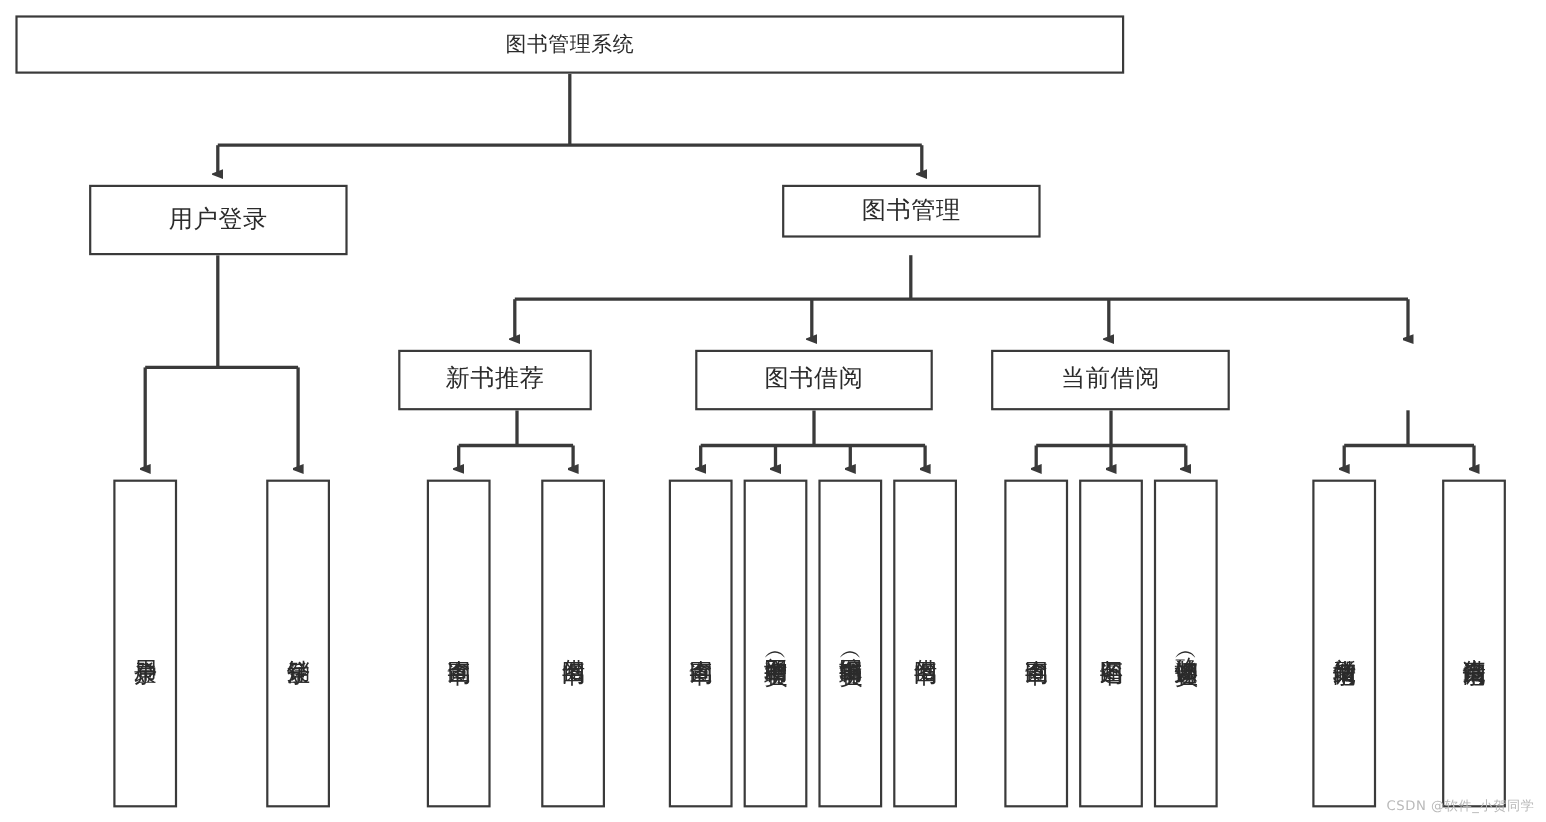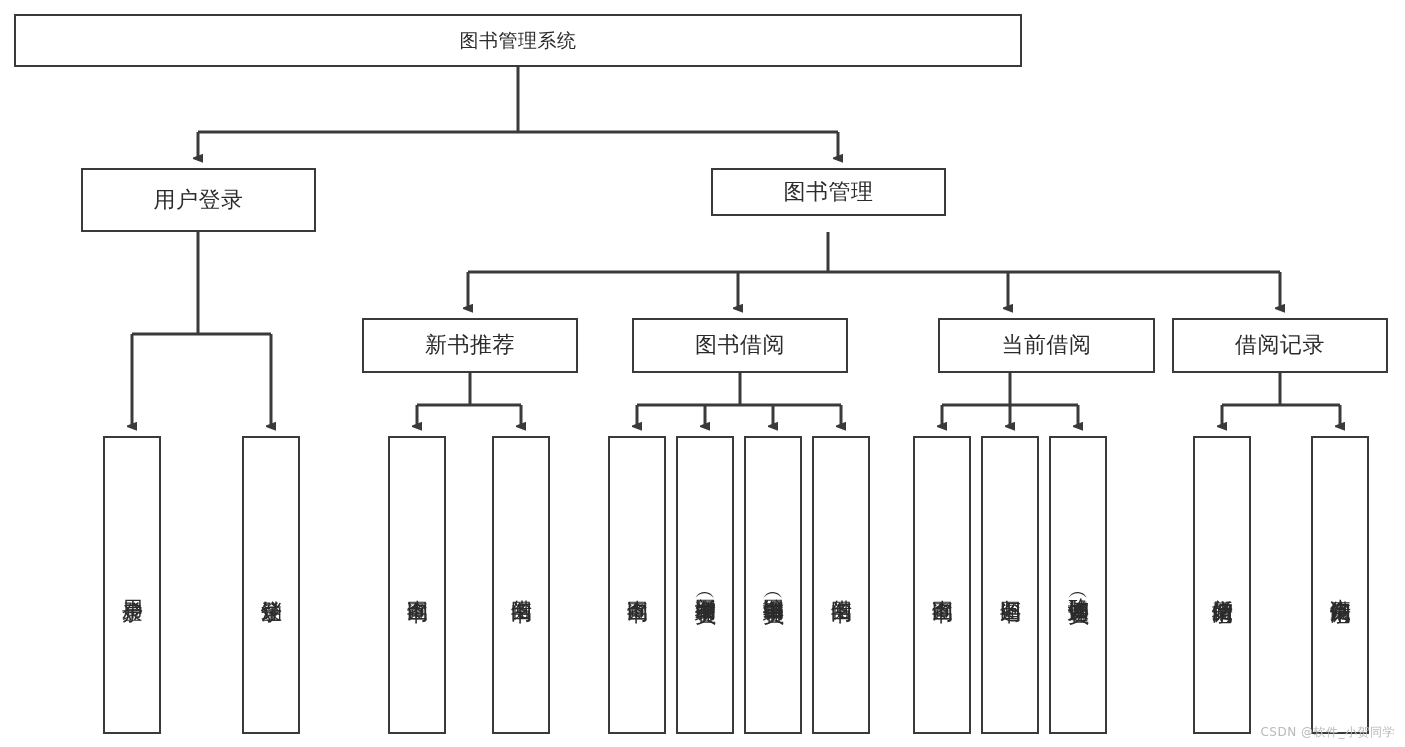--- a/index.html
+++ b/index.html
@@ -130,31 +130,28 @@
     <span class="node-label">图书管理系统</span>
   </div>
 
   <div class="node node-h" style="left:81px; top:168px; width:235px; height:64px;">
     <span class="node-label">用户登录</span>
   </div>
   <div class="node node-h" style="left:711px; top:168px; width:235px; height:48px;">
     <span class="node-label">图书管理</span>
   </div>
 
-  <div class="node node-h" style="left:362px; top:318px; width:216px; height:55px;">
+  <div class="node node-h" style="left:362px; top:318px; width:176px; height:55px;">
     <span class="node-label">新书推荐</span>
   </div>
   <div class="node node-h" style="left:632px; top:318px; width:216px; height:55px;align-items:center;">
     <span class="node-label">图书借阅</span>
   </div>
-  <div class="node node-h" style="left:901px; top:318px; width:217px; height:55px;margin-left:37px;">
+  <div class="node node-h" style="left:901px; top:318px; width:217px; height:55px;">
     <span class="node-label">当前借阅</span>
-  </div>
-  <div class="node node-h" style="left:1172px; top:318px; width:216px; height:55px;">
-    <span class="node-label">借阅记录</span>
   </div>
 
   <div class="node node-v" style="left:103px; top:436px; width:58px; height:298px;">
     <span class="node-label">用户登录</span>
   </div>
   <div class="node node-v" style="left:242px; top:436px; width:58px; height:298px;">
     <span class="node-label">注销登录</span>
   </div>
 
   <div class="node node-v" style="left:388px; top:436px; width:58px; height:298px;">

